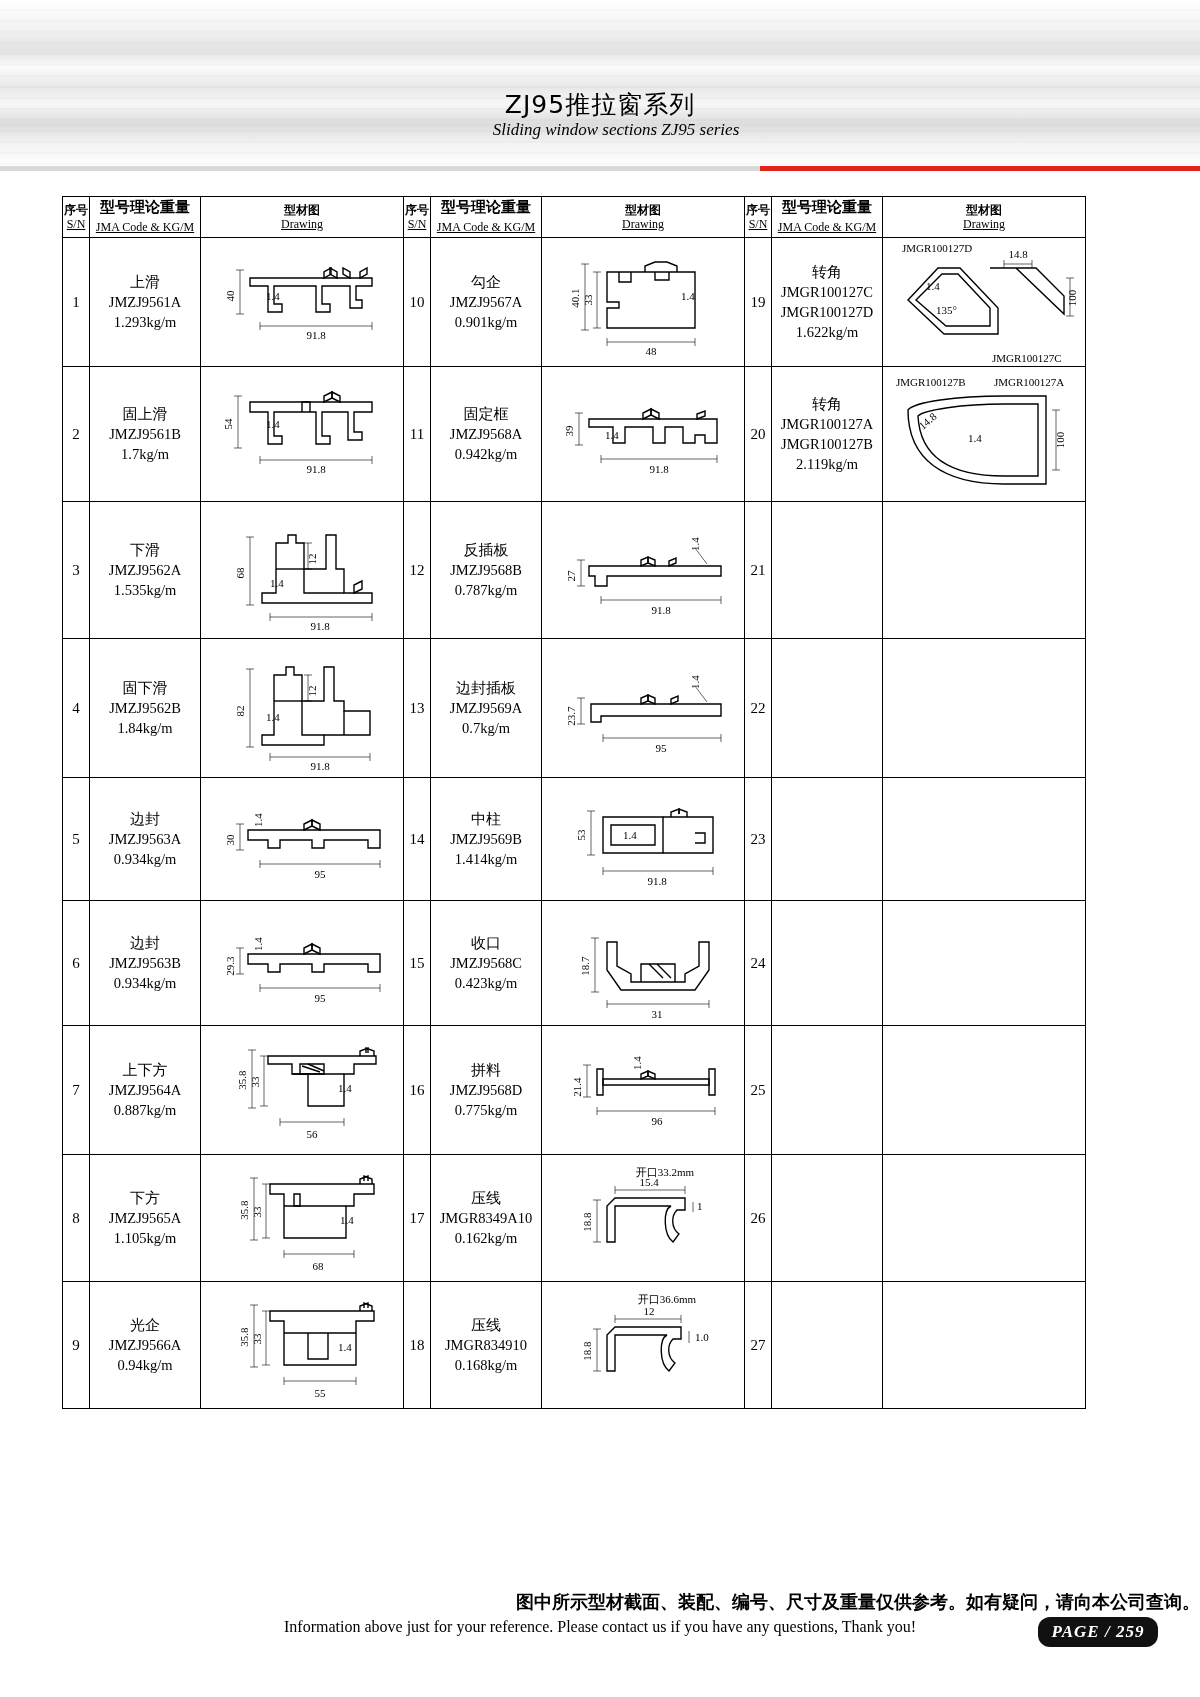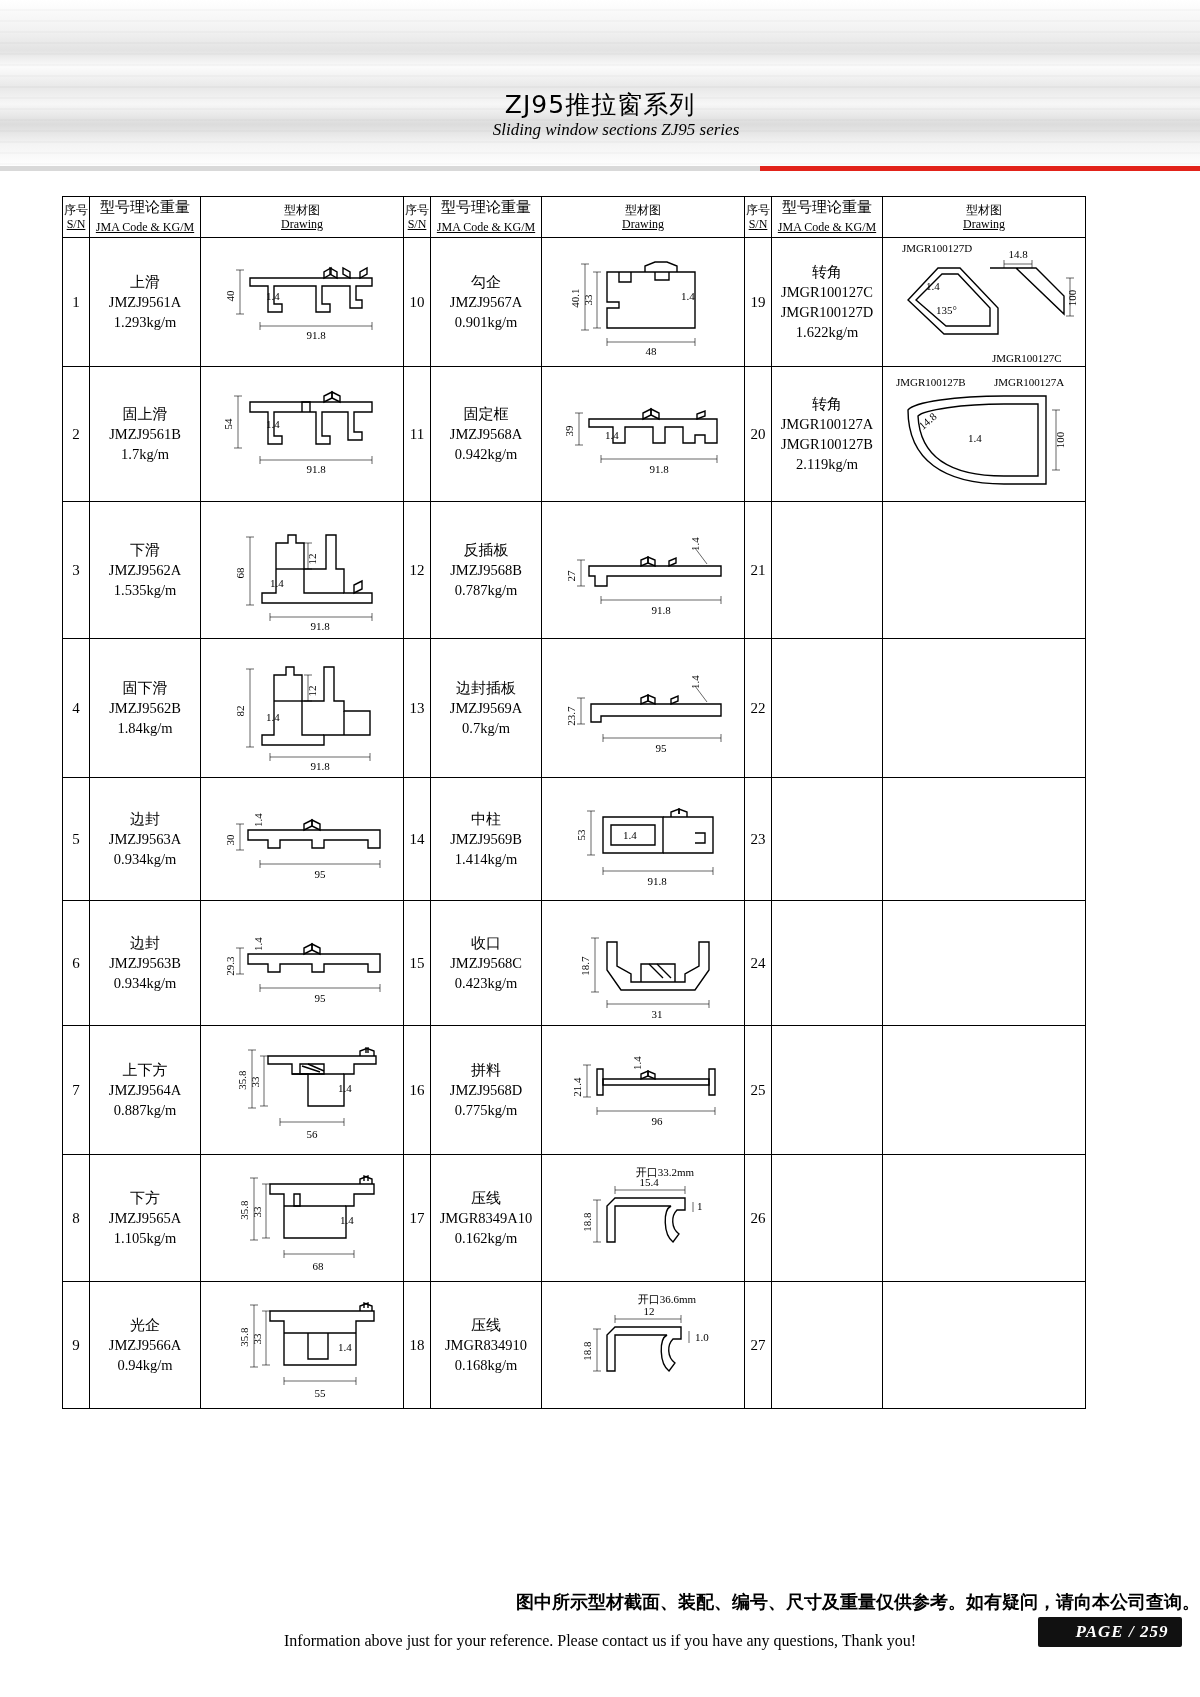--- a/index.html
+++ b/index.html
@@ -45,43 +45,43 @@
     width:1015px;
     table-layout:fixed;
   }
   table.sections td,table.sections th{
     border:1px solid #000;
     padding:0;
     vertical-align:middle;
     text-align:center;
   }
   .hd{ height:32px;font-size:12.5px;line-height:14px; }
-  .hd .cn{font-family:"DejaVu Sans", sans-serif;font-size:12px;}
+  .hd .cn{font-family:"DejaVu Sans", sans-serif;font-size:12px;font-weight:bold;}
   .hd .en{font-family:"Liberation Serif", serif;font-size:12px;text-decoration:underline;}
   .sn{ width:26px;font-size:15px; }
   .code{ width:110px;font-size:14.5px;line-height:20px;}
   .code .cn{font-family:"DejaVu Sans", sans-serif;font-size:15px;}
   .draw{ width:202px;position:relative;margin-top:48px;}
   td.row-cell{height:95px;}
   .drawbox{position:relative;width:100%;height:100%;}
   svg{display:block;margin:0 auto;}
   .dimtxt{font-family:"Liberation Serif",serif;font-size:11px;}
   .lbl{font-family:"Liberation Serif",serif;font-size:11px;}
 
   
   .footer{
     position:absolute;left:0;top:1590px;width:1200px;text-align:center;
   }
   .footer .cn{font-family:Liberation Sans, sans-serif;font-size:18px;font-weight:bold;text-align:right;}
-  .footer .en{font-family:"Liberation Serif", serif;font-size:16px;margin-top:18px;}
+  .footer .en{font-family:"Liberation Serif", serif;font-size:16px;margin-top:4px;}
   .pagebox{
     position:absolute;left:1038px;top:1617px;width:120px;height:30px;
-    background:#111;color:#fff;border-radius:2px;
+    background:#111;color:#fff;border-radius:12px;
     font-family:"Liberation Serif", serif;font-style:italic;font-weight:bold;
-    font-size:17px;line-height:30px;text-align:center;letter-spacing:1px;padding-left:24px;
+    font-size:17px;line-height:30px;text-align:center;letter-spacing:1px;
   }
   .pagebox .num{color:#fff;}
 </style>
 </head>
 <body>
 
 <div class="header-band">
   <div class="header-lines"></div>
 </div>
 <div class="title-cn">ZJ95推拉窗系列</div>

